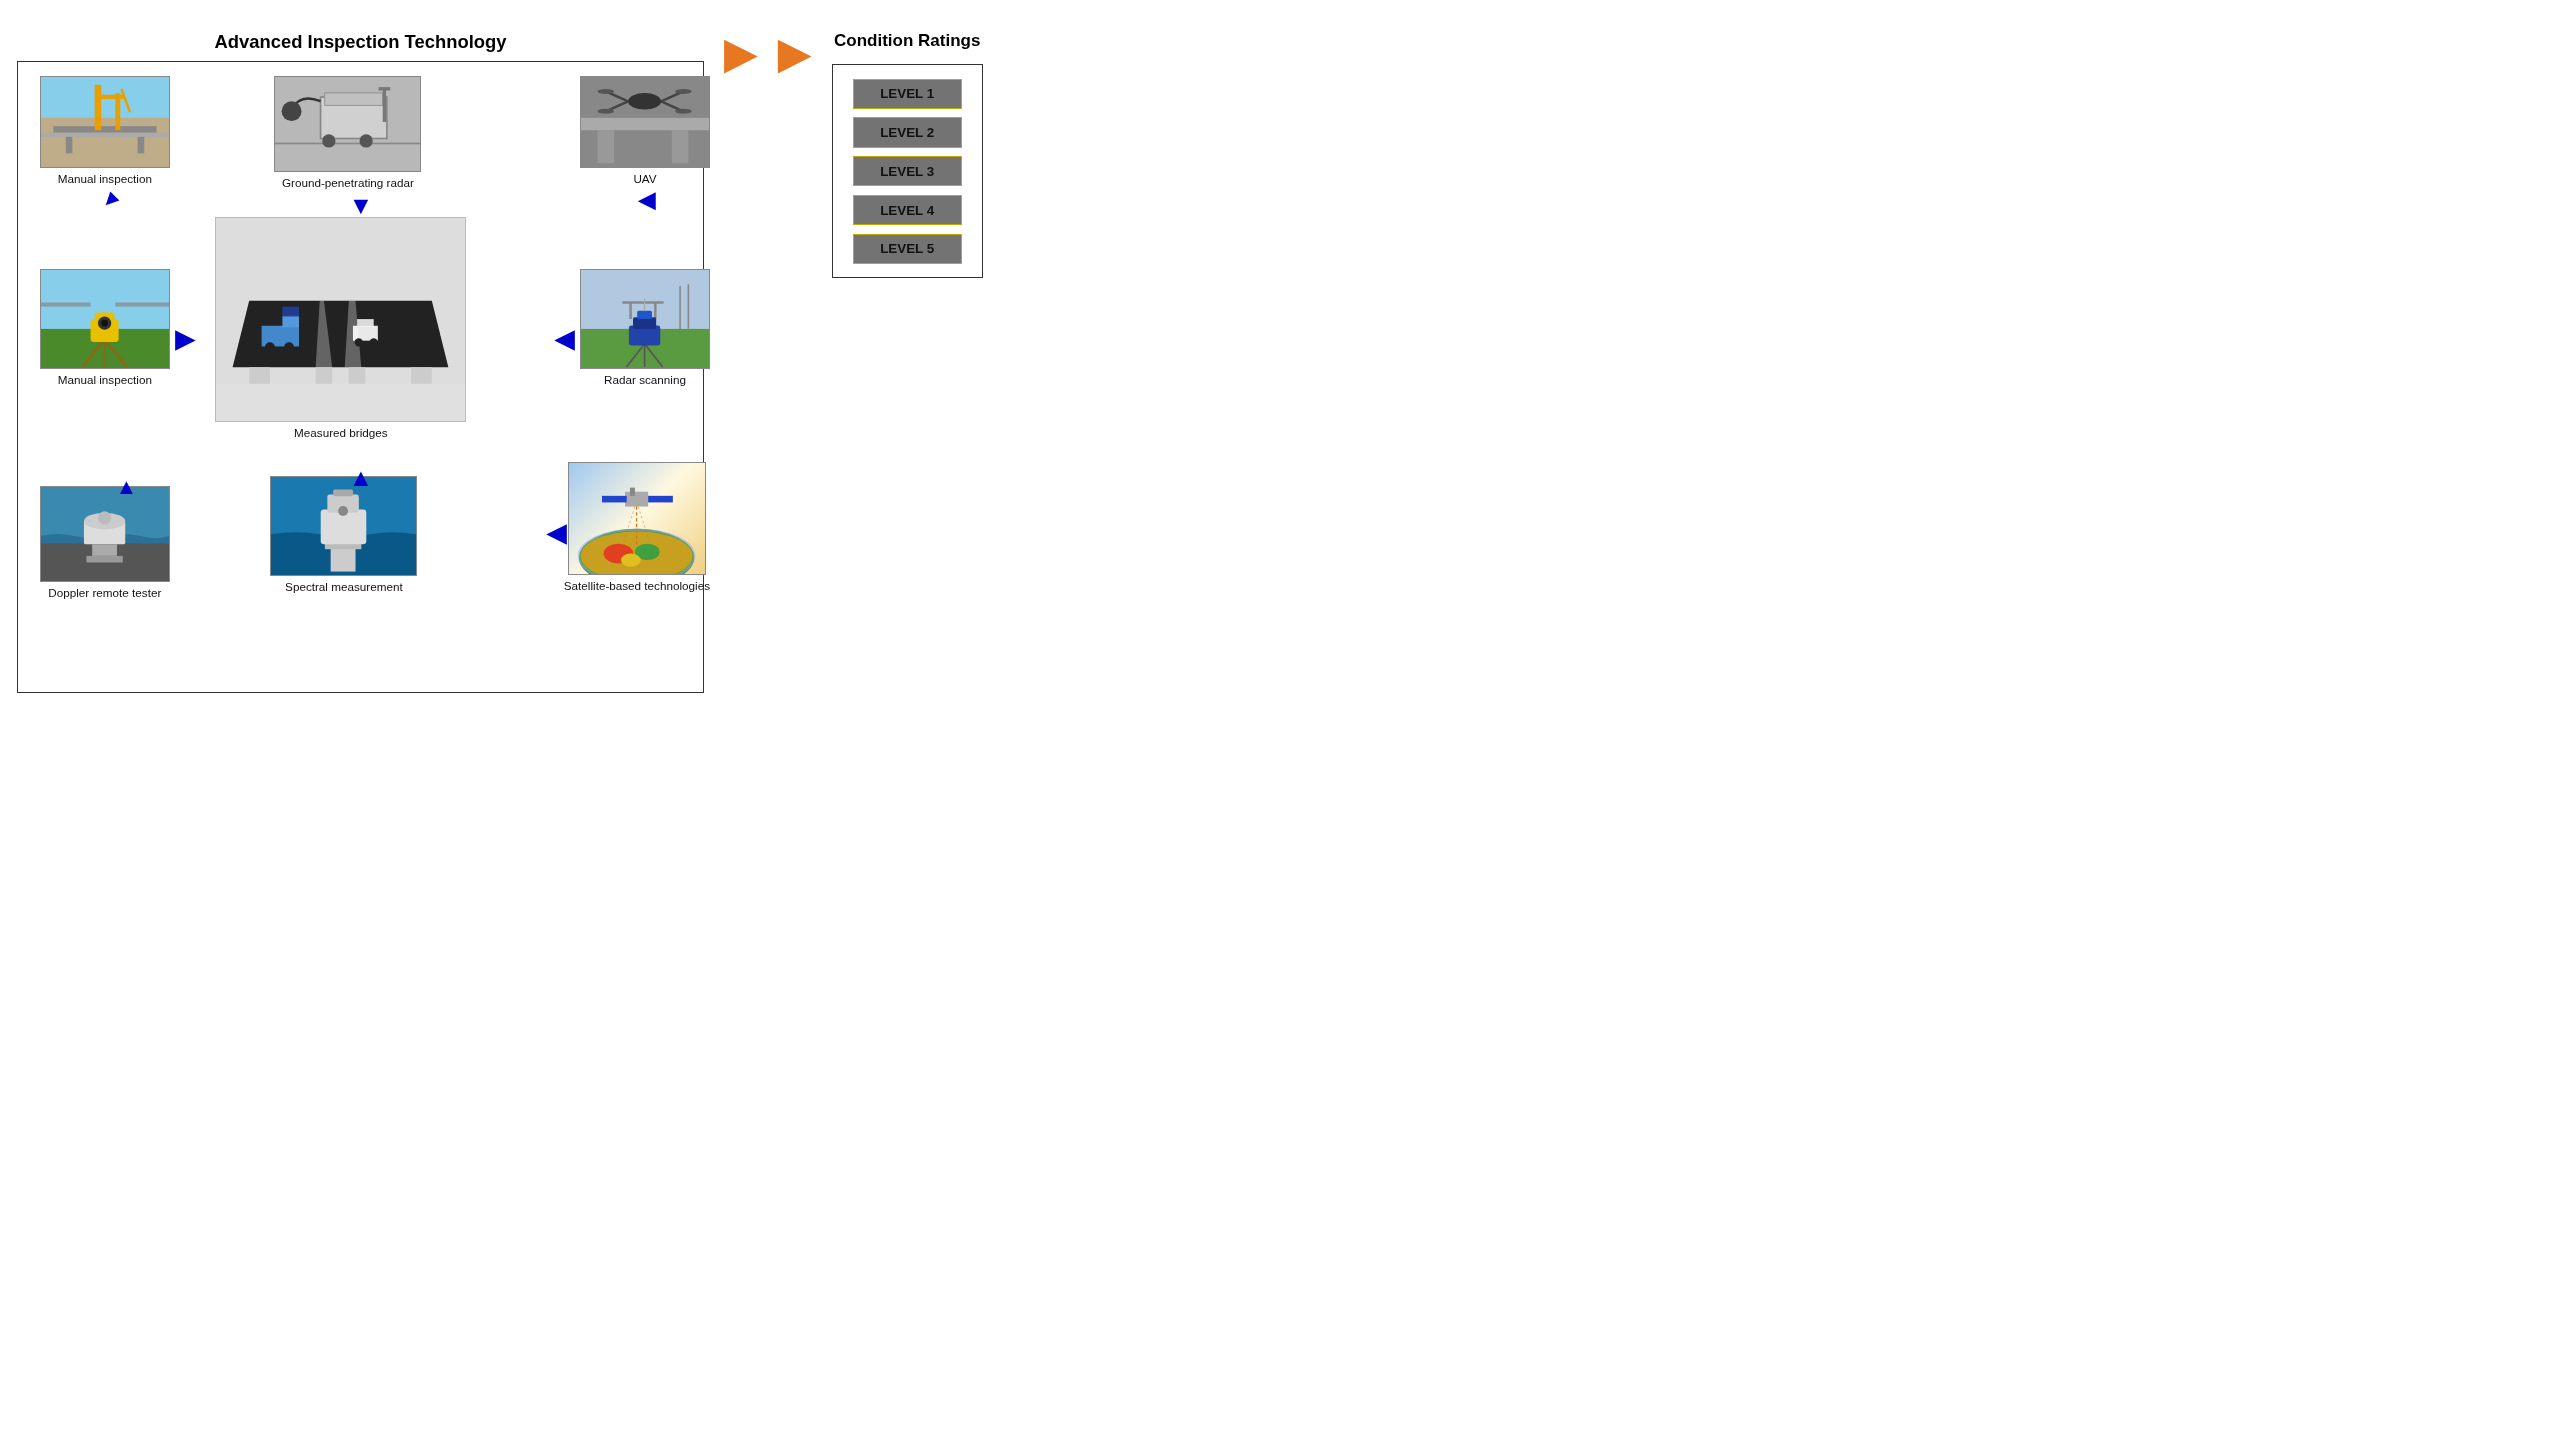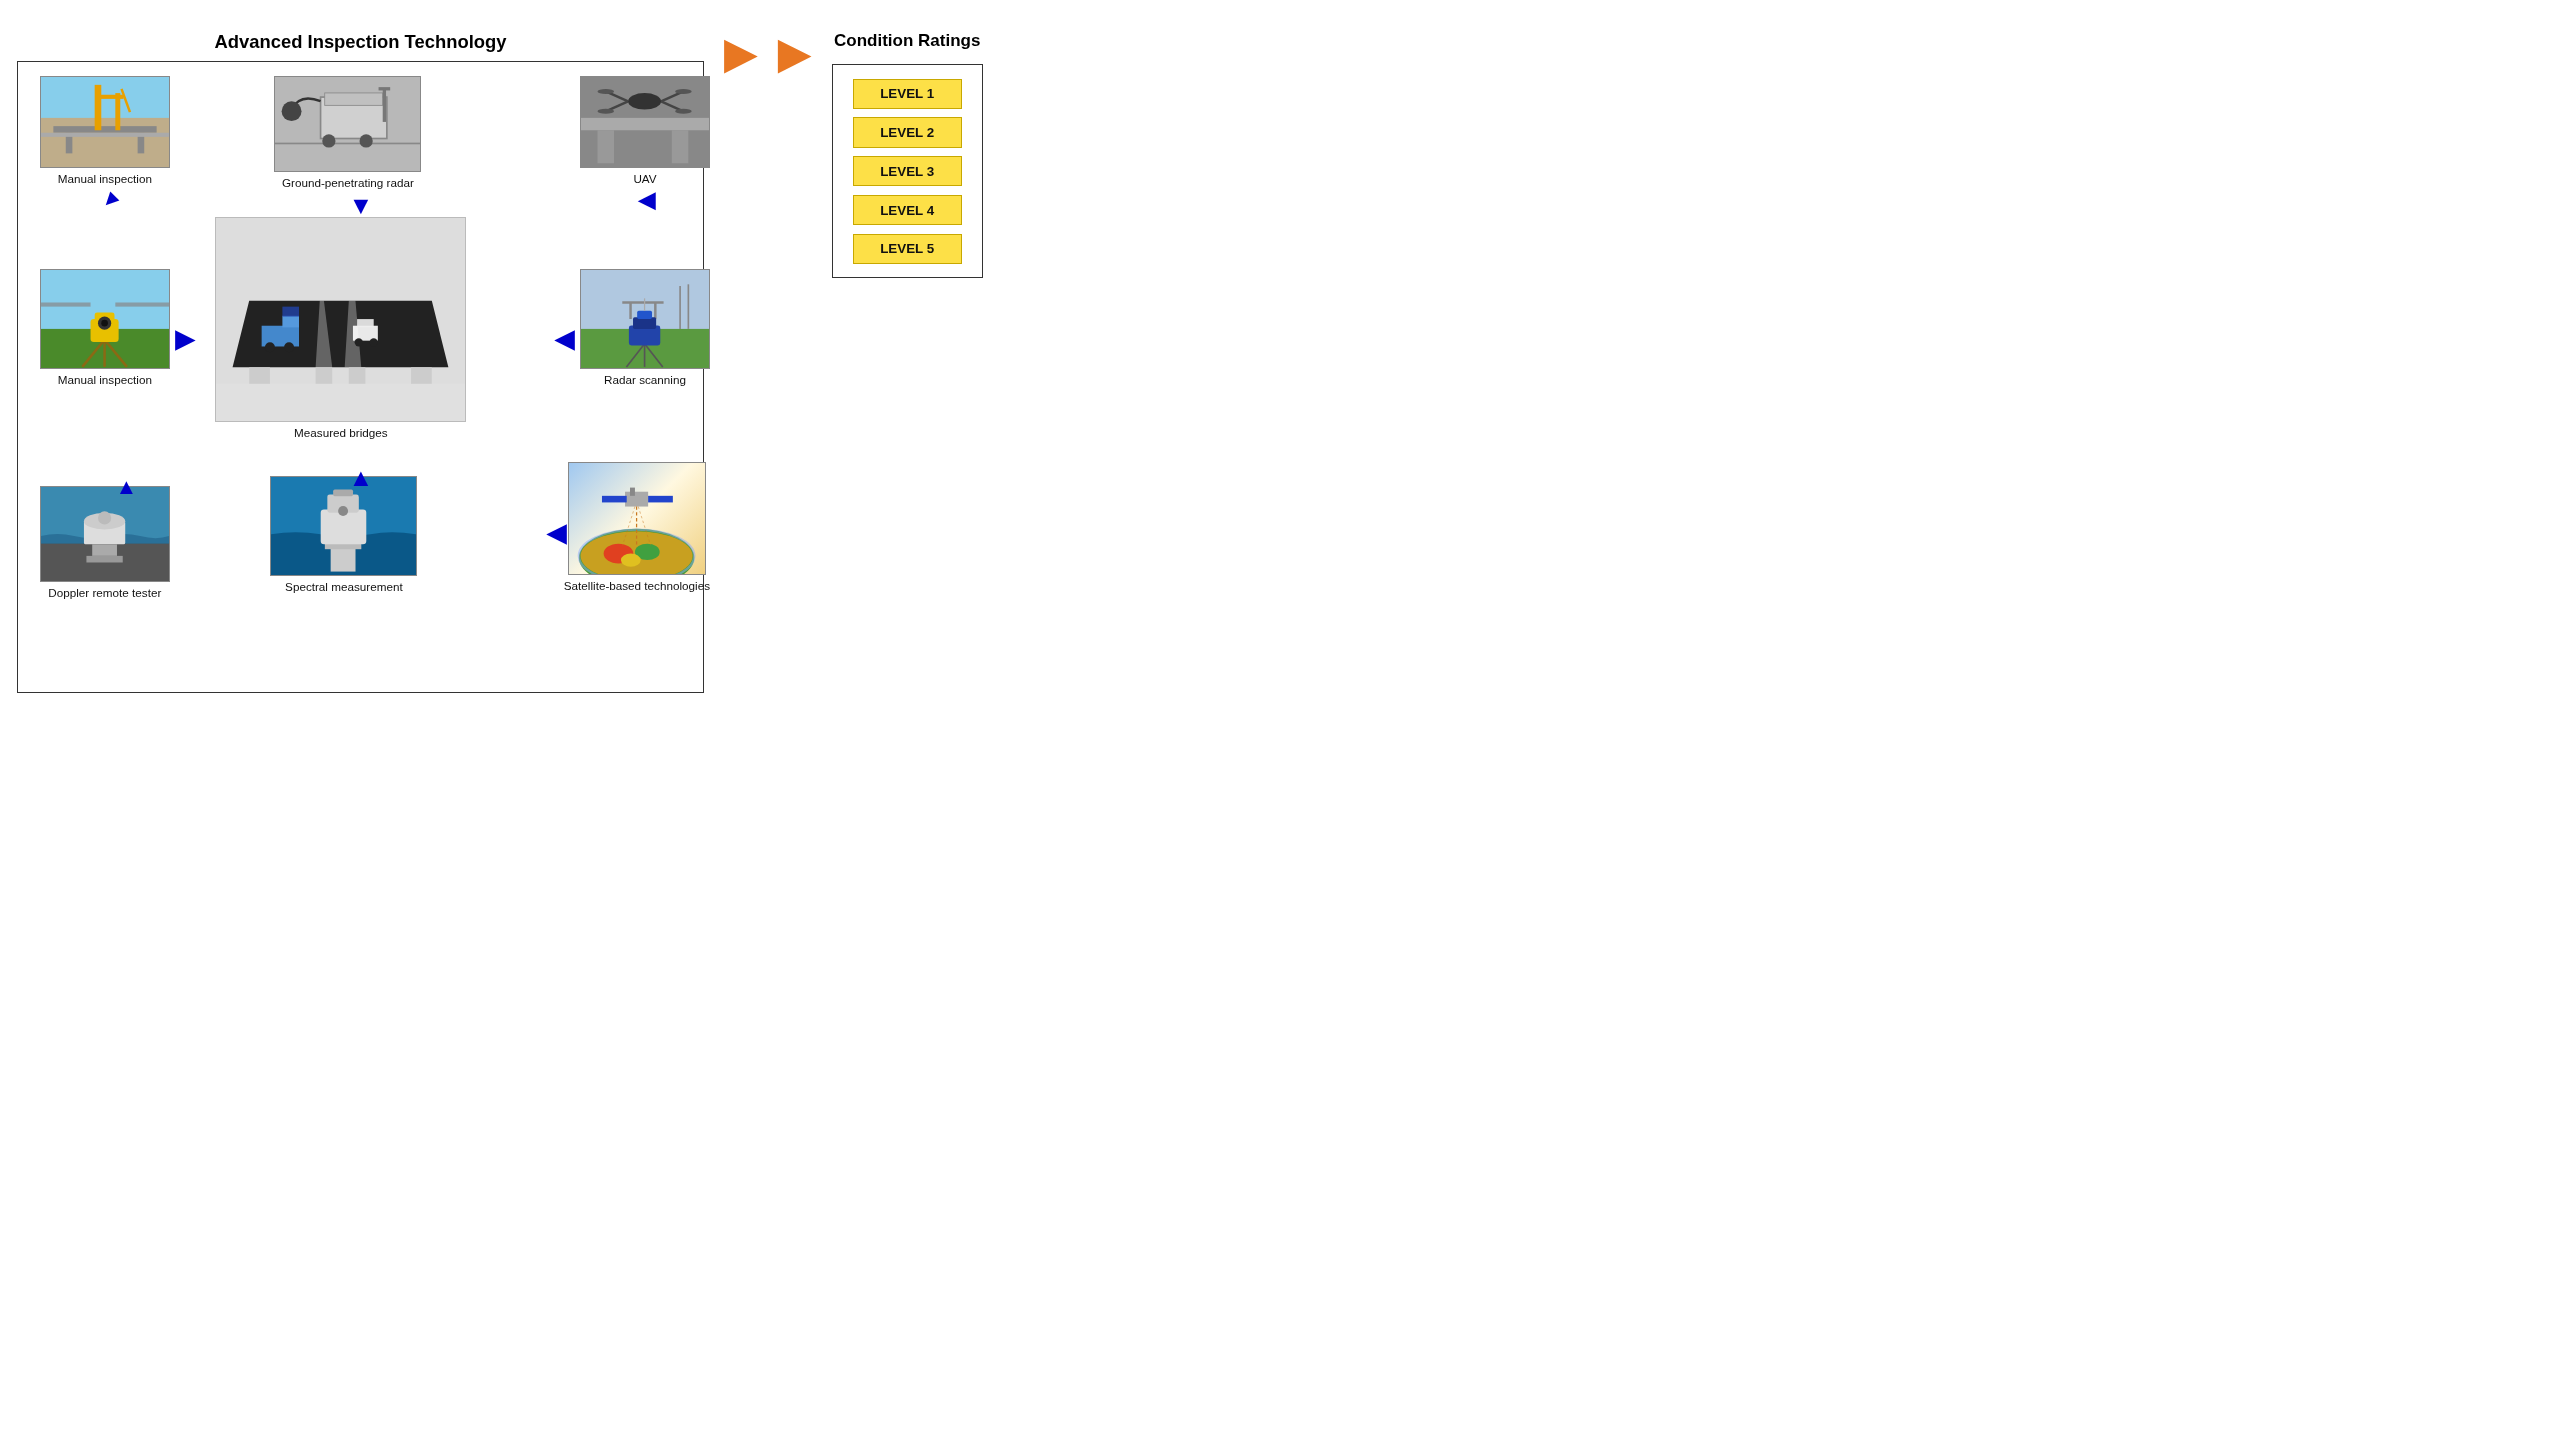--- a/index.html
+++ b/index.html
@@ -48,21 +48,21 @@
     .ratings-box {
       border: 1.7px solid #333;
       padding: 13.4px 20px;
       display: flex;
       flex-direction: column;
       gap: 8.4px;
       min-width: 151px;
     }
 
     .level-badge {
-      background: #fde047;
+      background: #737373;
       border: 1.7px solid #c8a800;
       padding: 6.7px 23.4px;
       font-size: 13.4px;
       font-weight: bold;
       text-align: center;
       color: #111;
     }
 
     
     .diagram-absolute {

